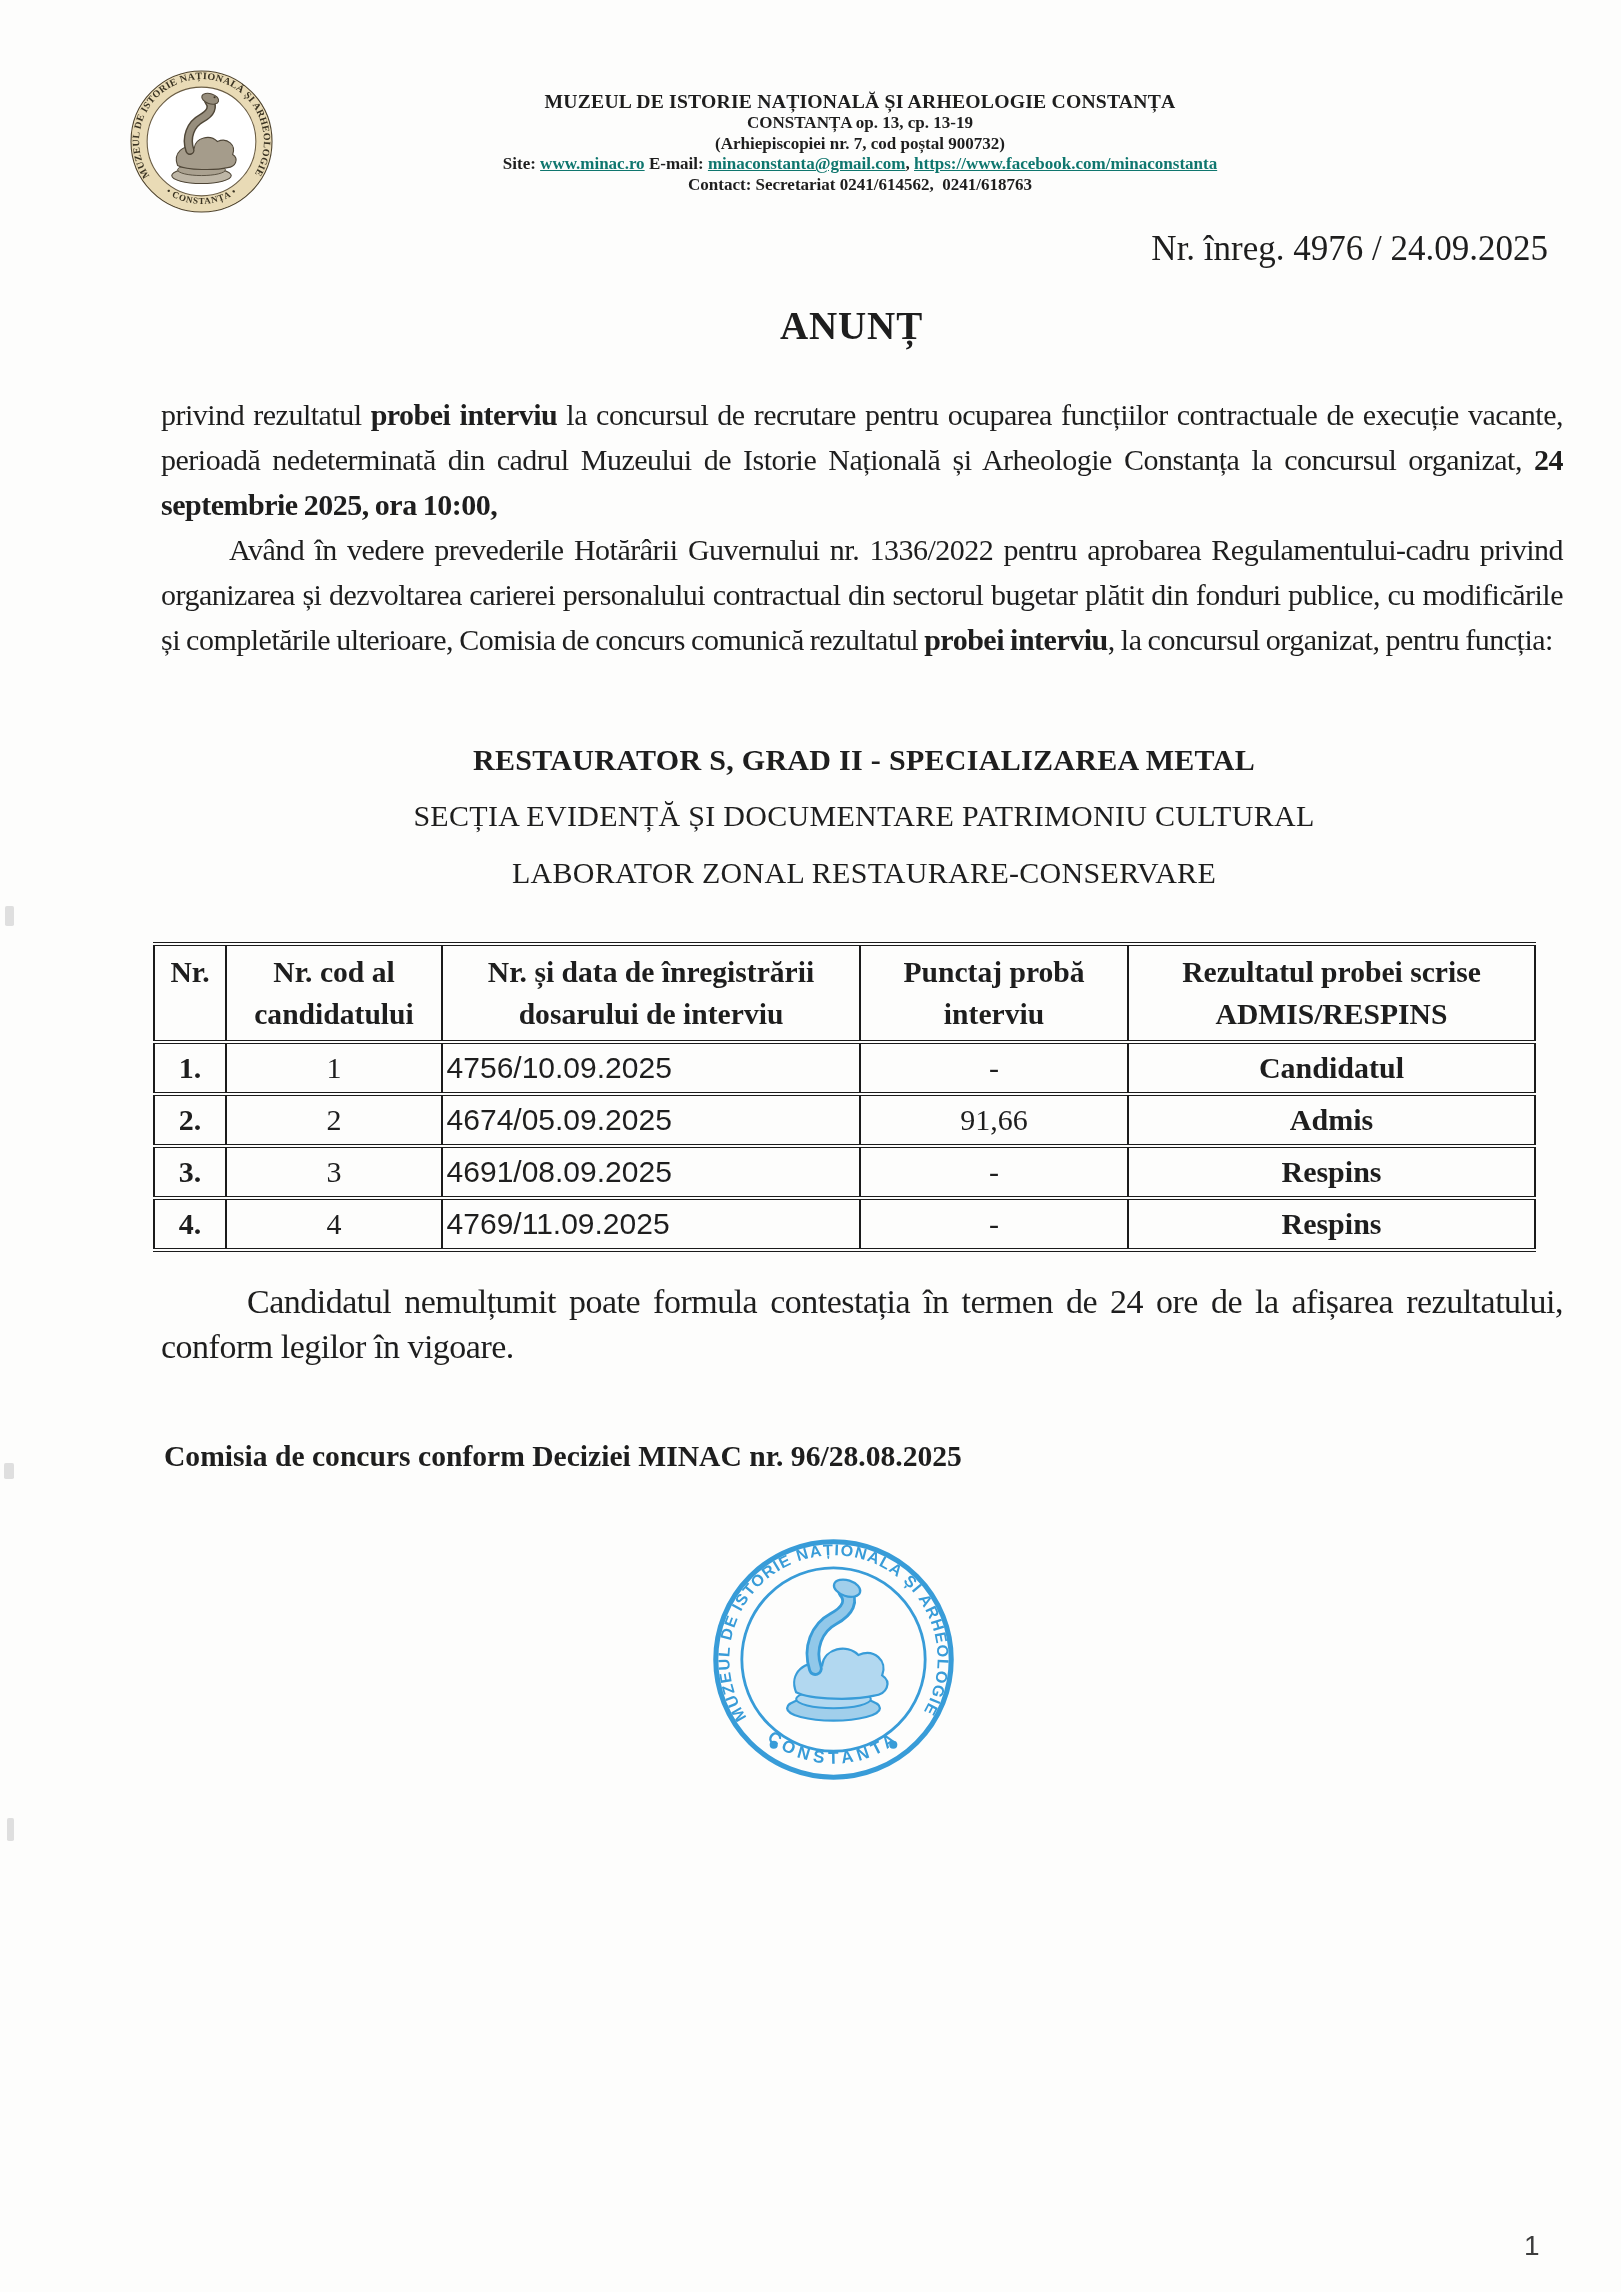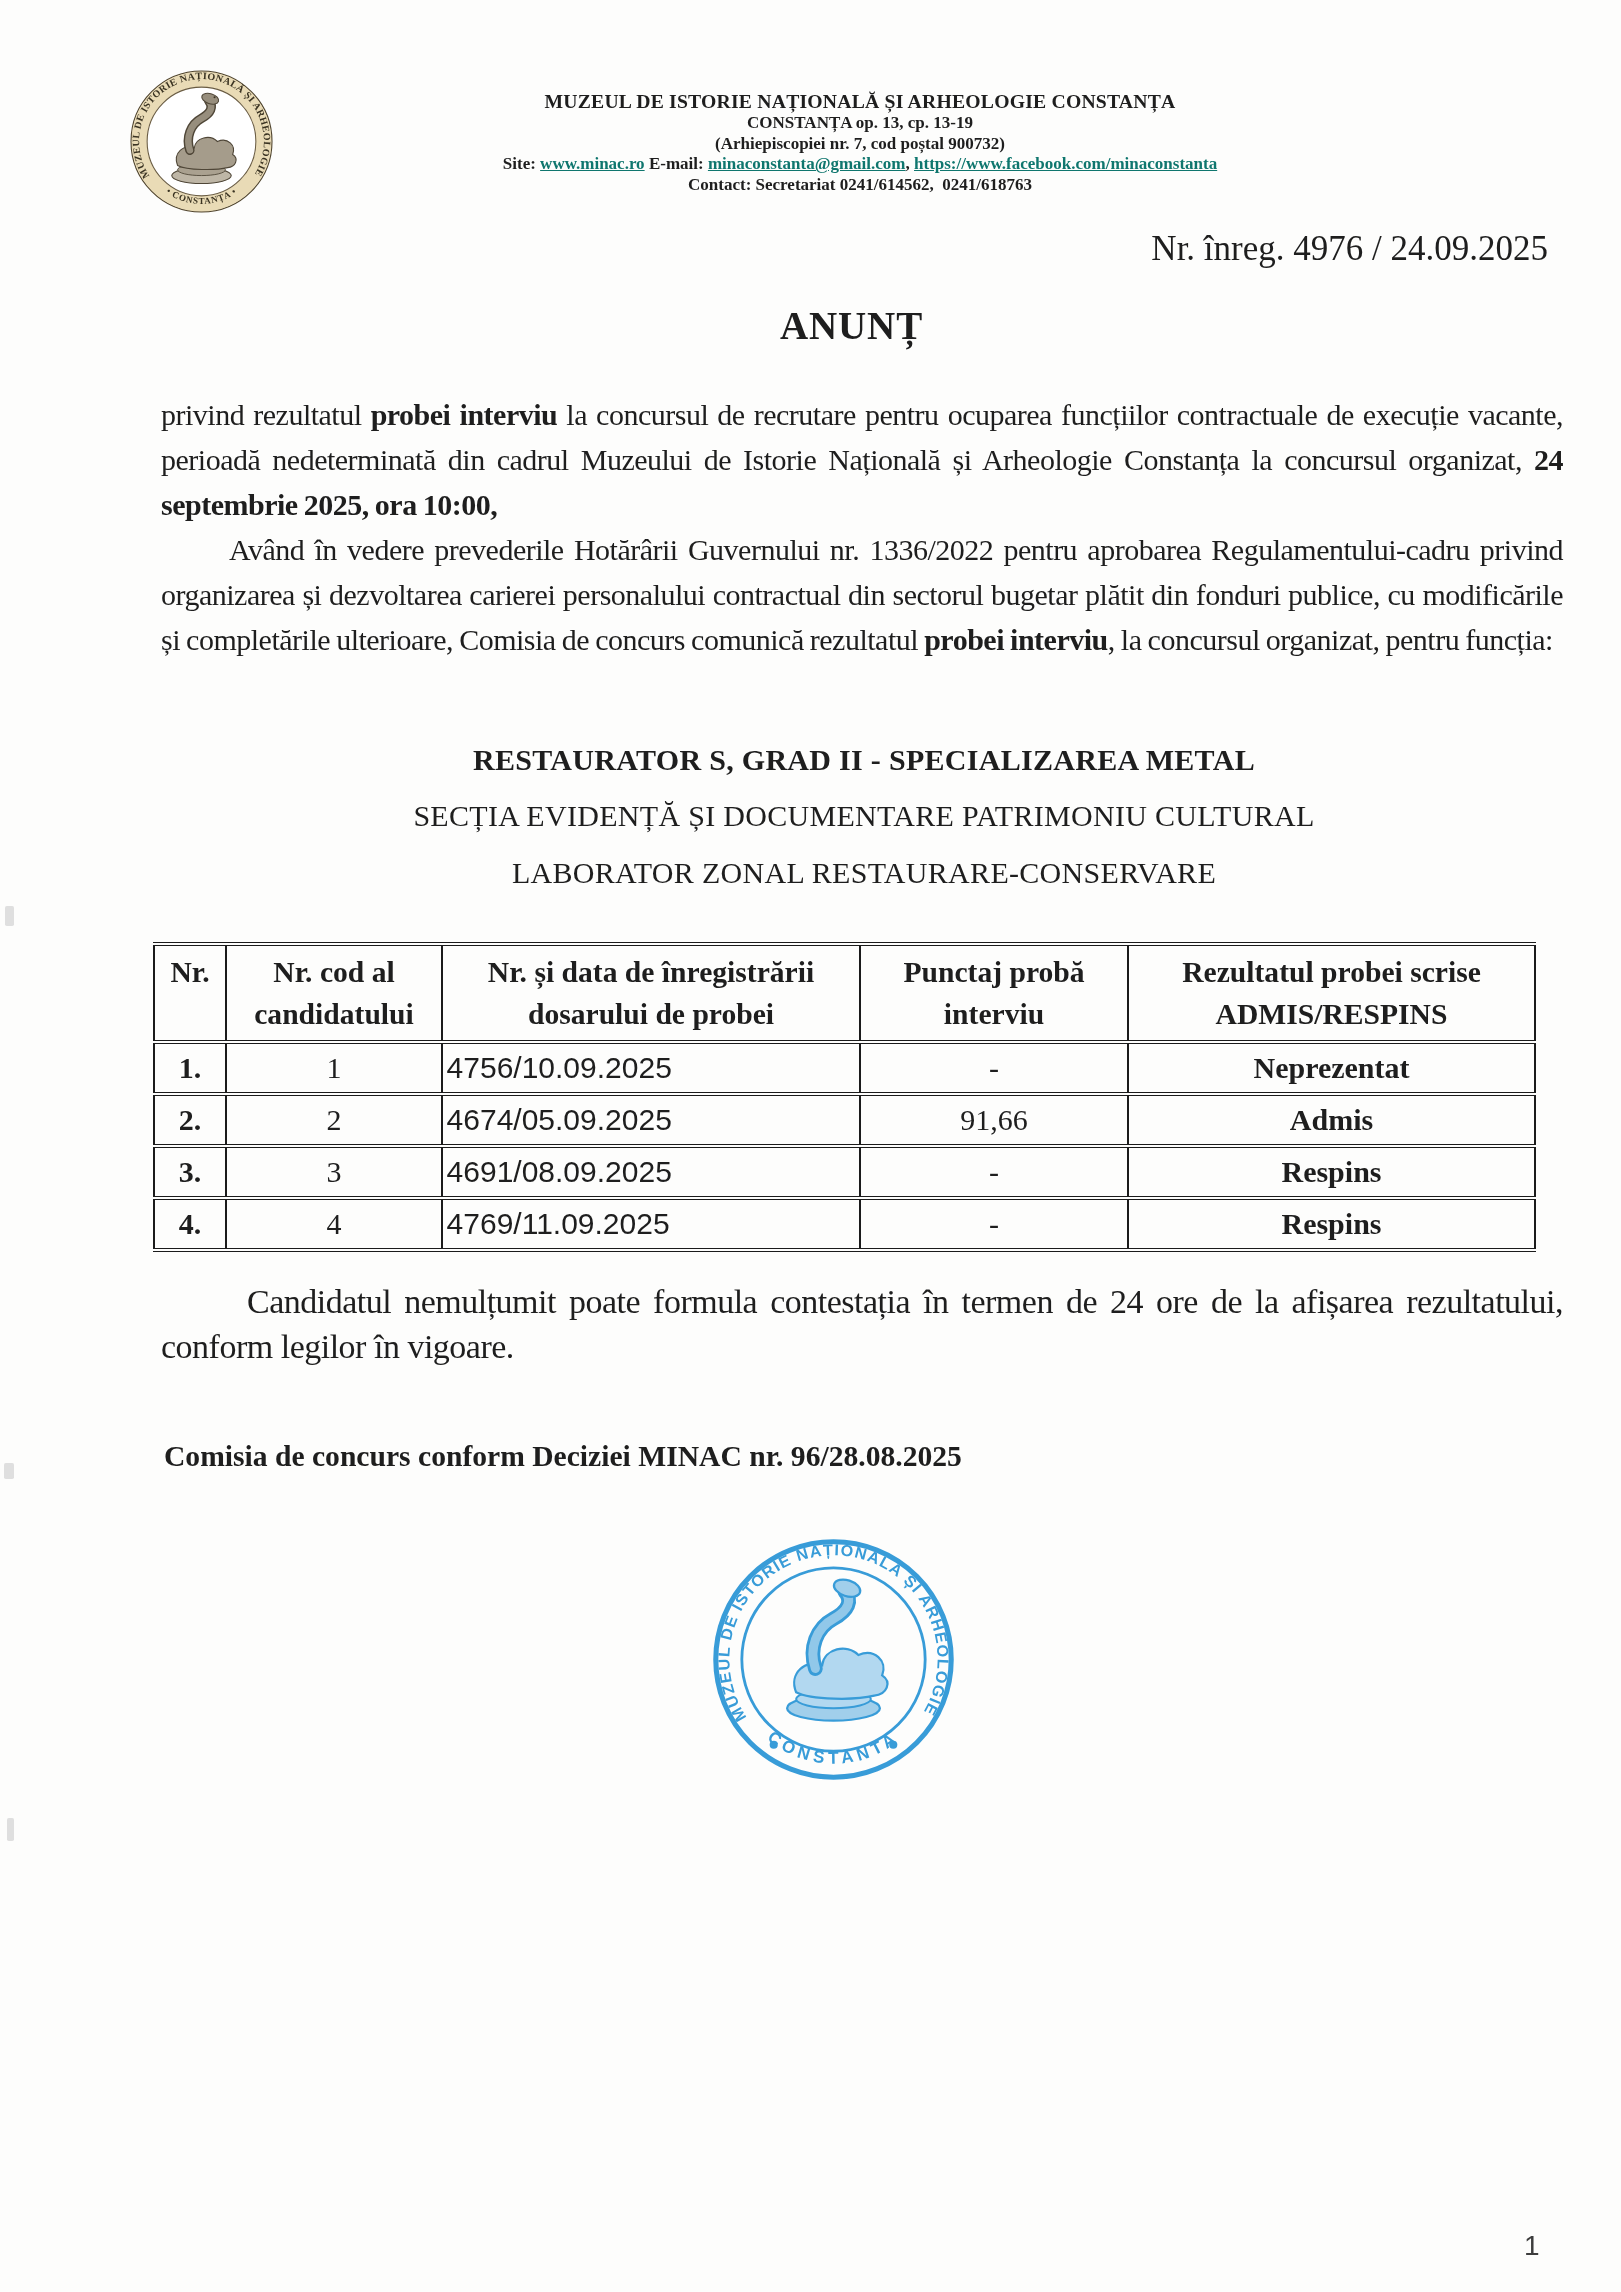--- a/index.html
+++ b/index.html
@@ -121,34 +121,34 @@
         <col style="width:418px">
       <col style="width:268px">
         <col style="width:407px">
     </colgroup>
     <thead>
         <tr id="results-head-row">
           <th>Nr.</th>
           <th>Nr. cod al
 candidatului</th>
           <th>Nr. și data de înregistrării
-dosarului de probei</th>
+dosarului de interviu</th>
           <th>Punctaj probă
 interviu</th>
           <th>Rezultatul probei scrise
 ADMIS/RESPINS</th>
         </tr>
       </thead>
     <tbody id="results-body">
         <tr>
           <td class="c0">1.</td>
           <td class="c1">1</td>
           <td class="c2">4756/10.09.2025</td>
           <td class="c3">-</td>
-          <td class="c4">Neprezentat</td>
+          <td class="c4">Candidatul</td>
         </tr>
         <tr>
           <td class="c0">2.</td>
           <td class="c1">2</td>
           <td class="c2">4674/05.09.2025</td>
           <td class="c3">91,66</td>
           <td class="c4">Admis</td>
         </tr>
         <tr>
           <td class="c0">3.</td>

